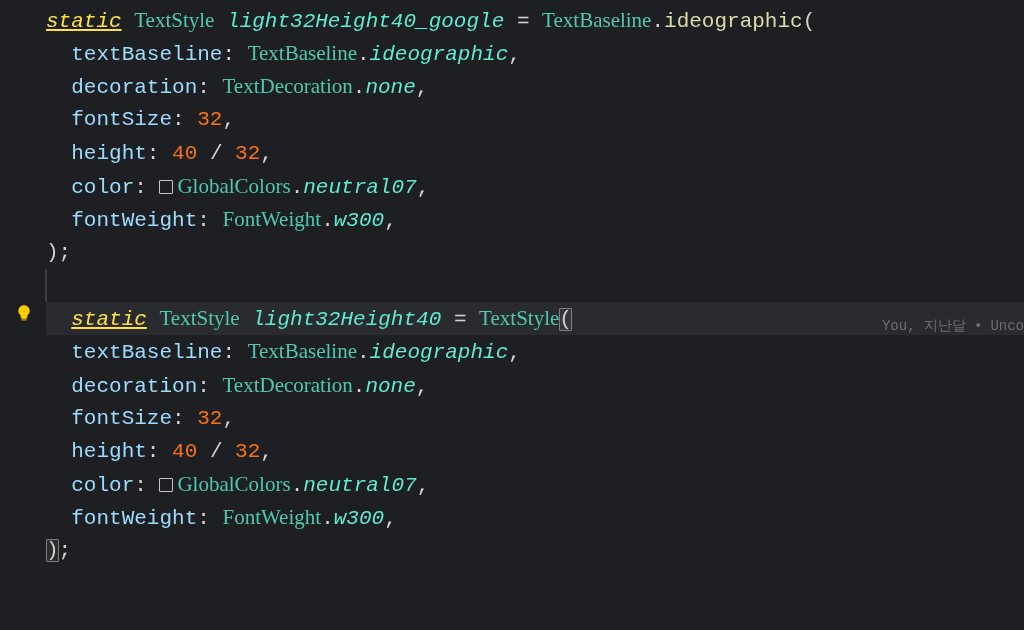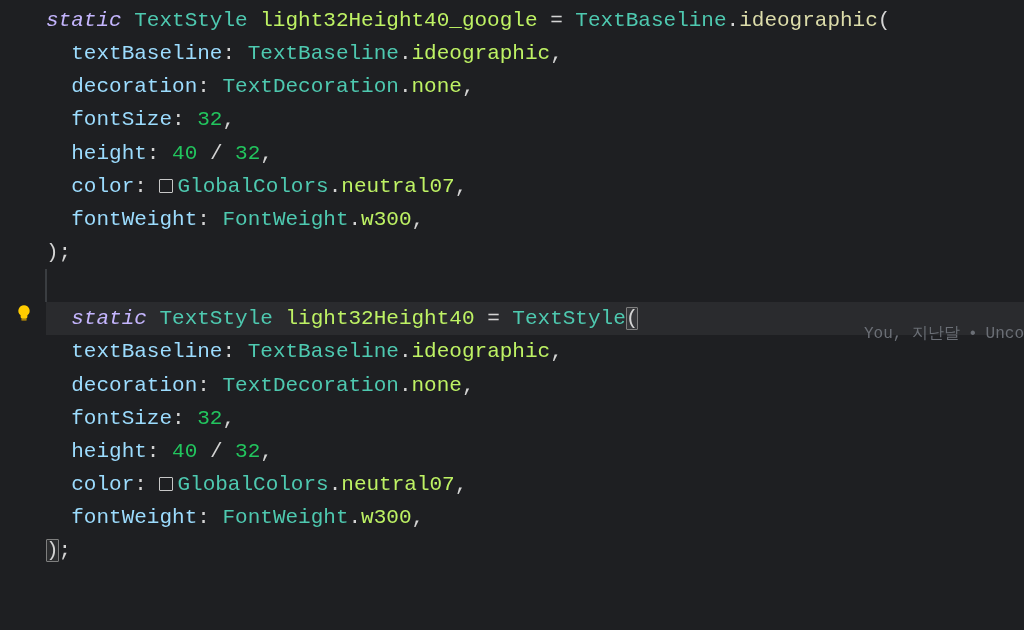--- a/index.html
+++ b/index.html
@@ -30,46 +30,46 @@
   }
   .line {
     white-space: pre;
     height: 33.15px;
     position: relative;
   }
   .line.current {
     background: #2a2b2e;
   }
   
-  .kw   { color: #c4b5fd; font-style: italic; }      
-  .type { color: #4ec9b0; }                           
-  .ident{ color: #bef264; }                           
+  .kw   { color: #fde047; font-style: italic; text-decoration: underline; }      
+  .type { color: #4ec9b0; font-family: Liberation Serif, serif; }                           
+  .ident{ color: #5eead4; font-style: italic; }                           
   .oper { color: #d4d4d4; }
-  .num  { color: #22c55e; }
+  .num  { color: #f97316; }
   .call { color: #dcdcaa; }                           
   .prop { color: #9cdcfe; }                           
   .punct{ color: #d4d4d4; }
   .swatch {
     display: inline-block;
     width: 14px;
     height: 14px;
     border: 1.5px solid #c7c7c7;
     background: transparent;
     vertical-align: -1px;
     margin-right: 4px;
     border-radius: 1px;
   }
   .blame {
     position: absolute;
     right: 0;
-    top: 16px;
+    top: 8px;
     height: 33.15px;
     display: flex;
     color: #6b6f76;
-    font-size: 16px;
+    font-size: 14px;
     padding-right: 0;
     white-space: pre;
     overflow: hidden;
   }
   .blame .sep { margin: 0 8px; color: #6b6f76; }
   .matchbr {
     outline: 1px solid #7f7f7f;
     outline-offset: -1px;
     background: rgba(127,127,127,0.15);
     border-radius: 1px;

